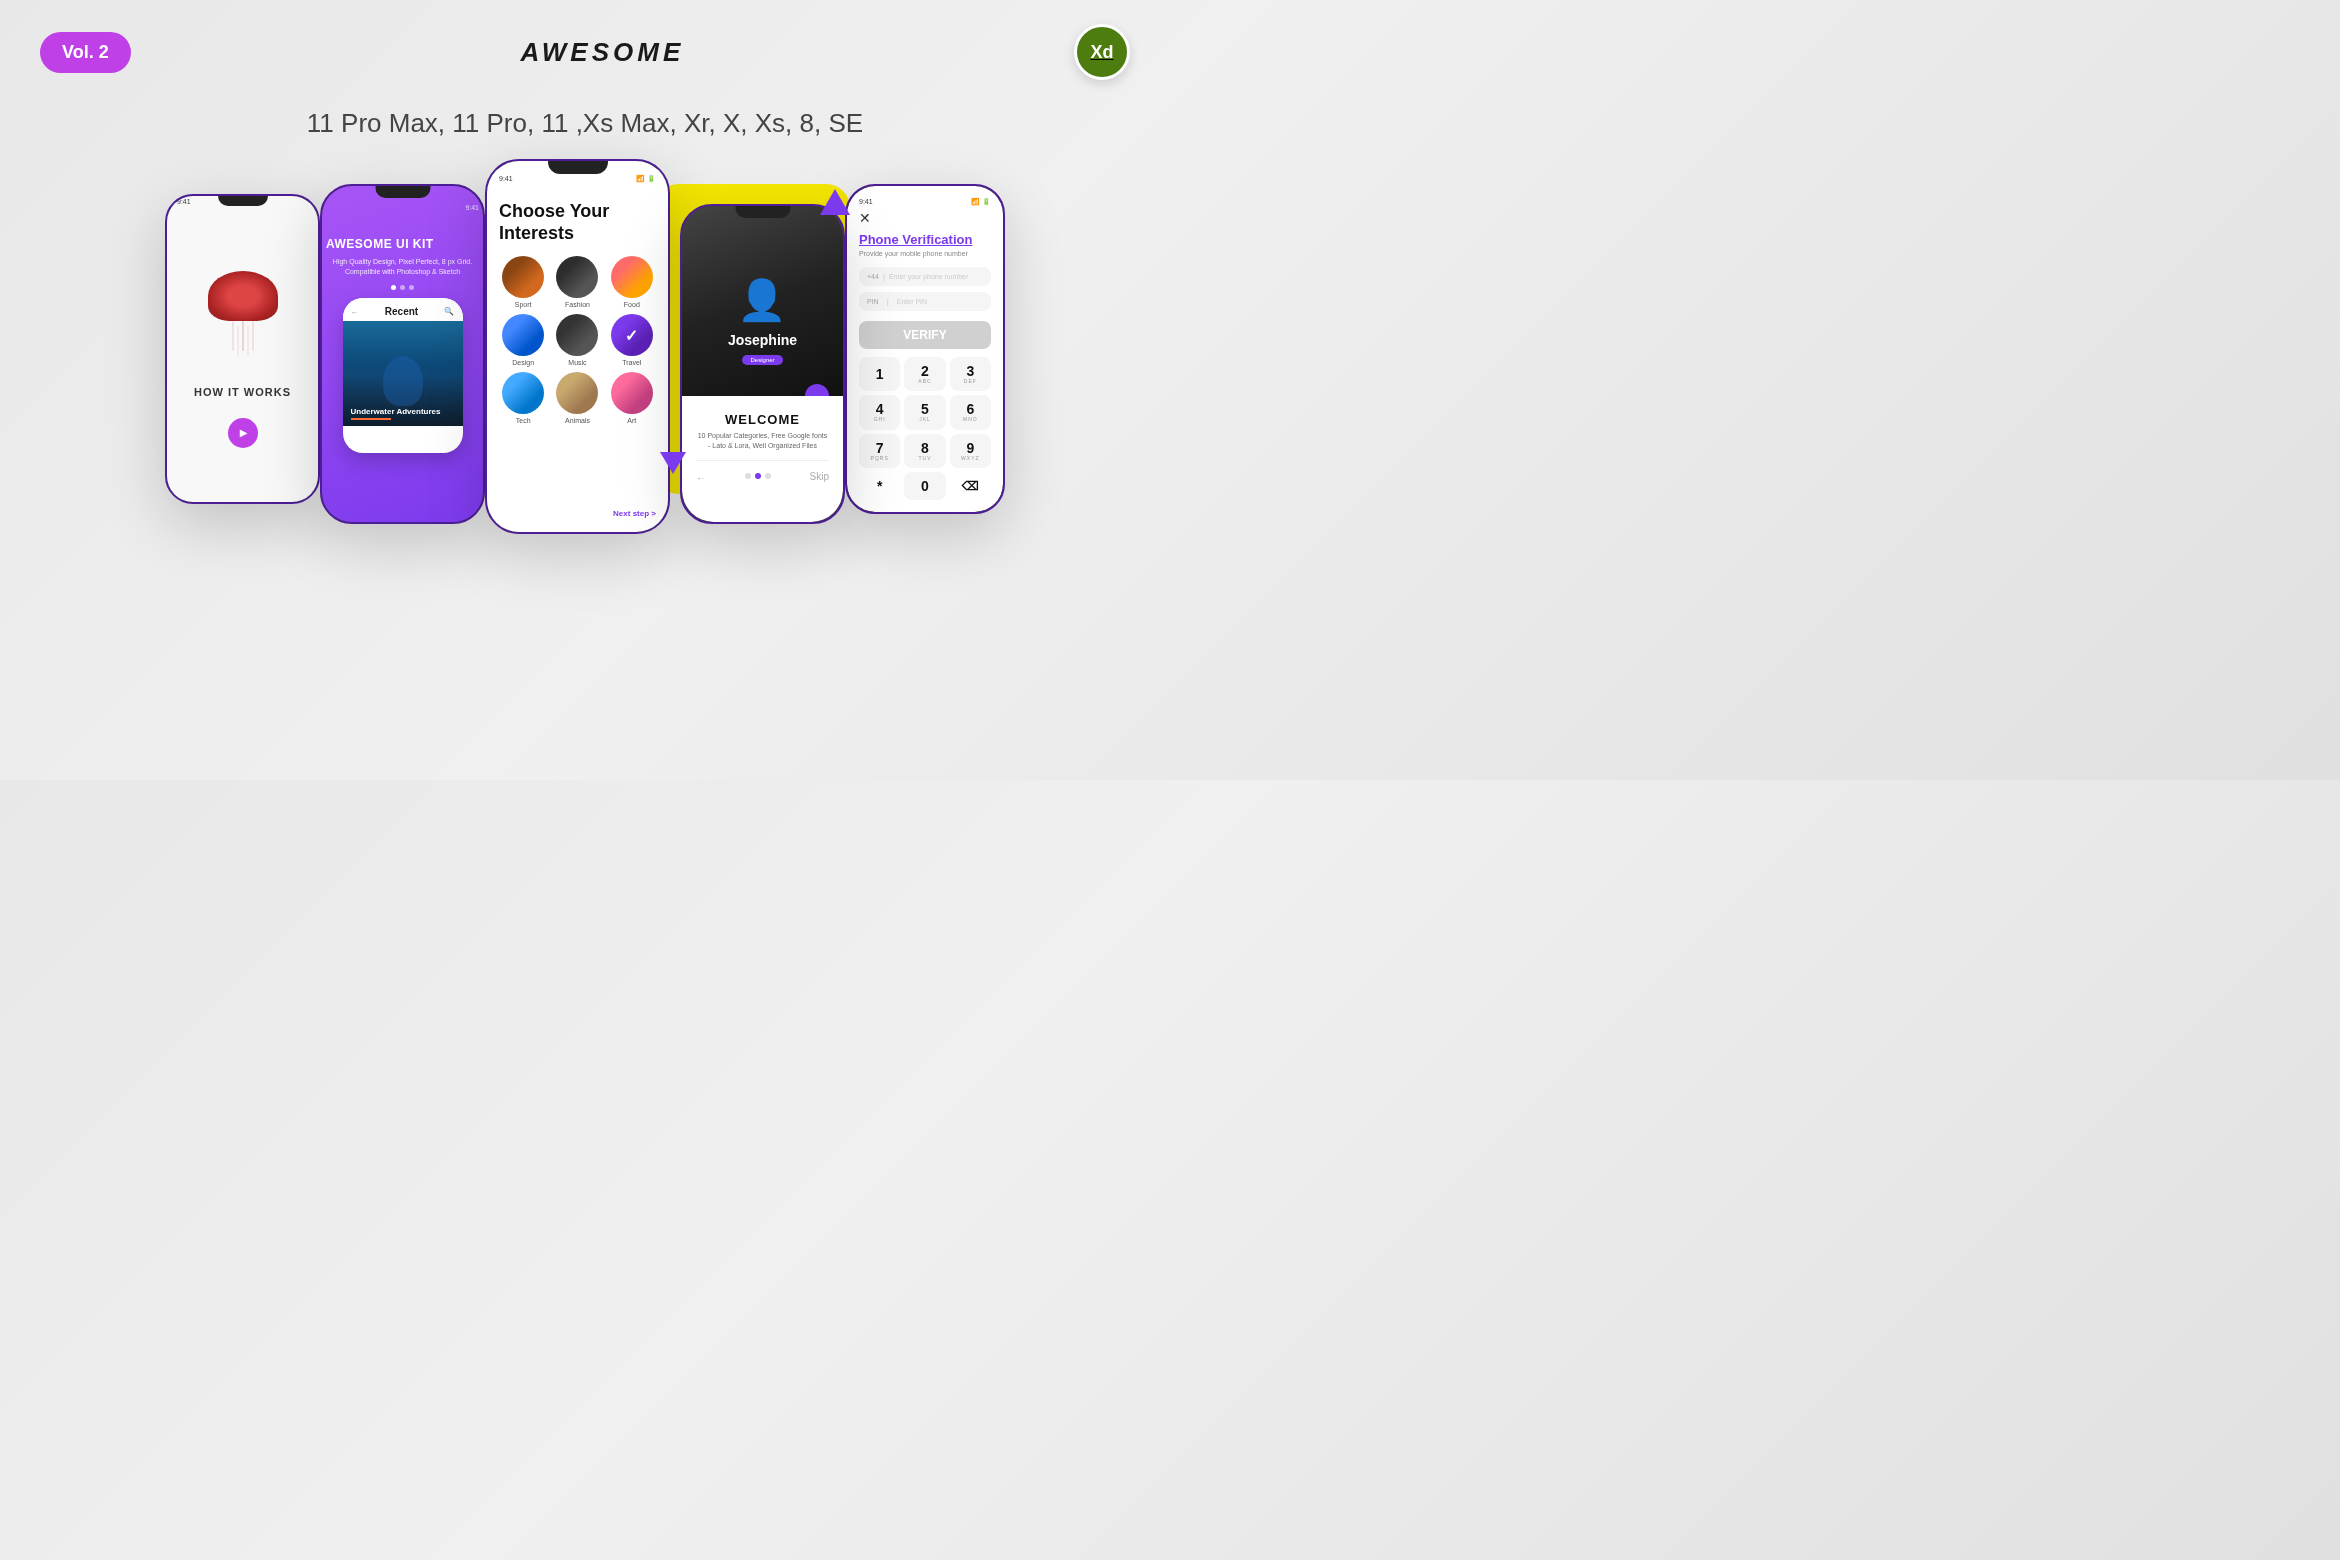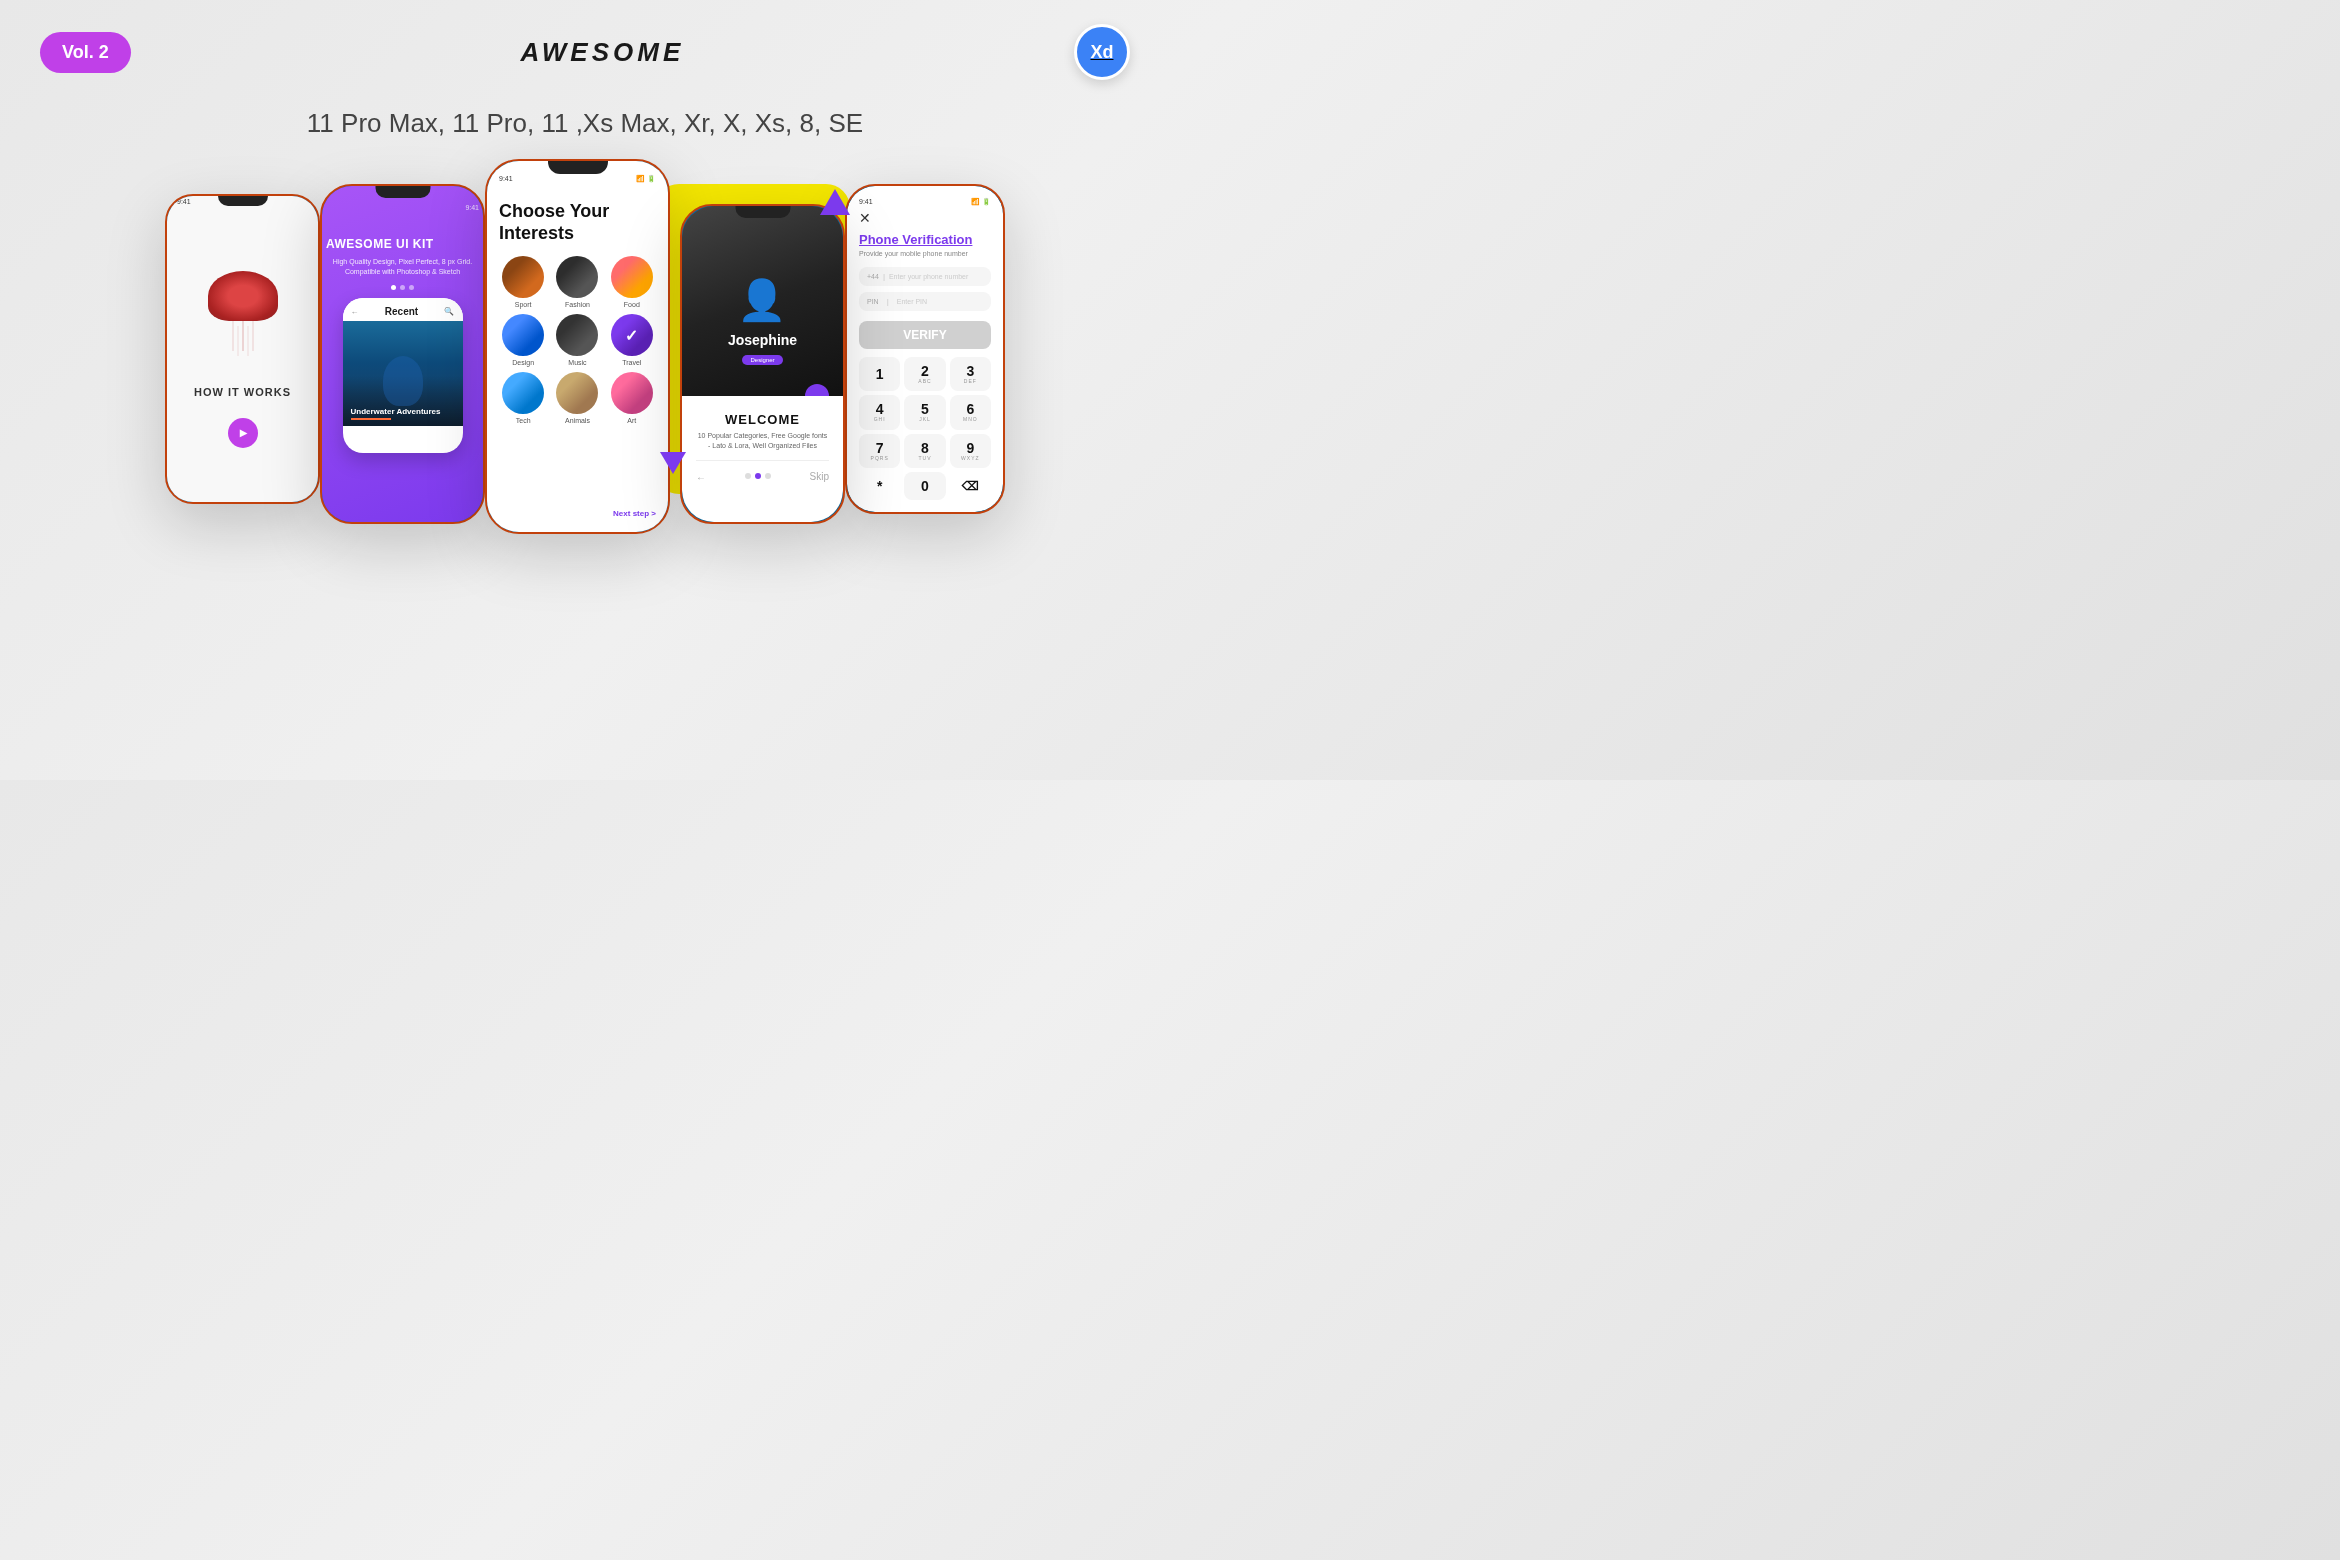--- a/index.html
+++ b/index.html
@@ -34,21 +34,21 @@
       font-size: 26px;
       font-weight: 900;
       color: #1a1a1a;
       letter-spacing: 4px;
       font-style: italic;
     }
 
     .xd-badge {
       width: 56px;
       height: 56px;
-      background: #3b82f6;
+      background: #4d7c0f;
       border-radius: 50%;
       display: flex;
       align-items: center;
       justify-content: center;
       border: 3px solid white;
       box-shadow: 0 4px 12px rgba(0,0,0,0.15);
       text-decoration: underline;
     }
 
     .xd-badge span {
@@ -84,25 +84,25 @@
       justify-content: center;
       align-items: flex-end;
       gap: 0px;
       padding: 10px 20px 0;
       position: relative;
     }
 
     
     .phone {
       border-radius: 36px;
-      background: #0369a1;
+      background: #404040;
       position: relative;
       box-shadow: 0 20px 60px rgba(0,0,0,0.18);
       overflow: hidden;
-      border: 2px solid #c2410c;
+      border: 2px solid #4c1d95;
     }
 
     
     .phone1 {
       width: 155px;
       height: 310px;
       border-radius: 28px;
       margin-bottom: 30px;
       flex-shrink: 0;
     }

